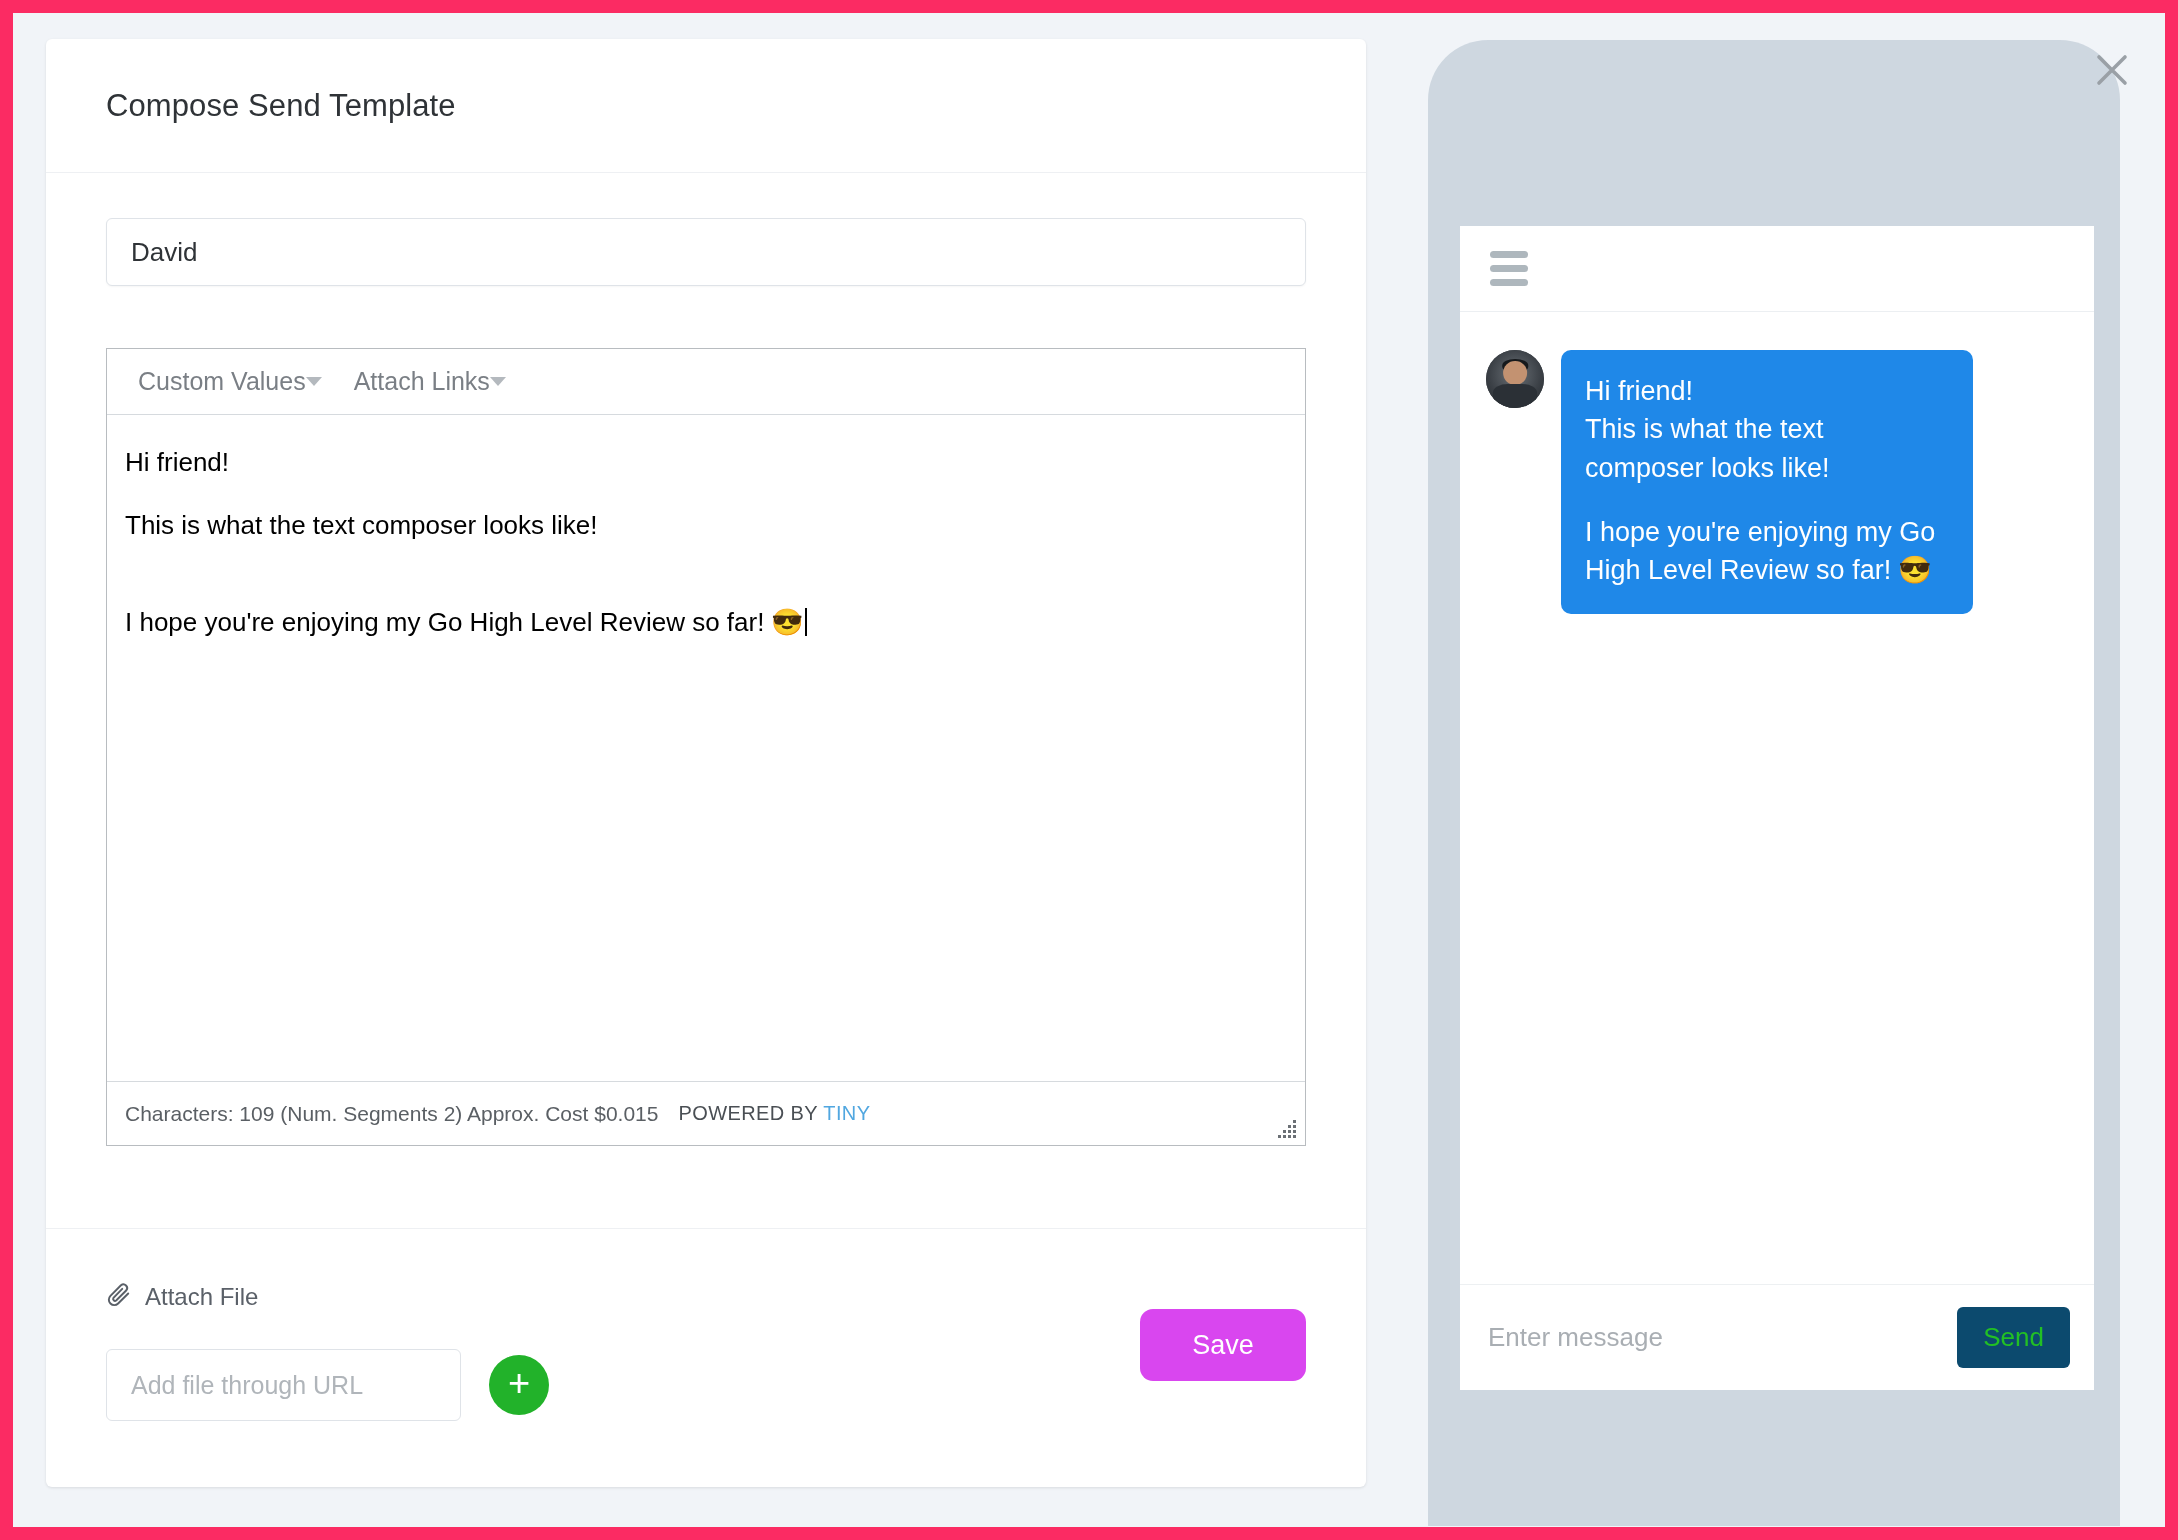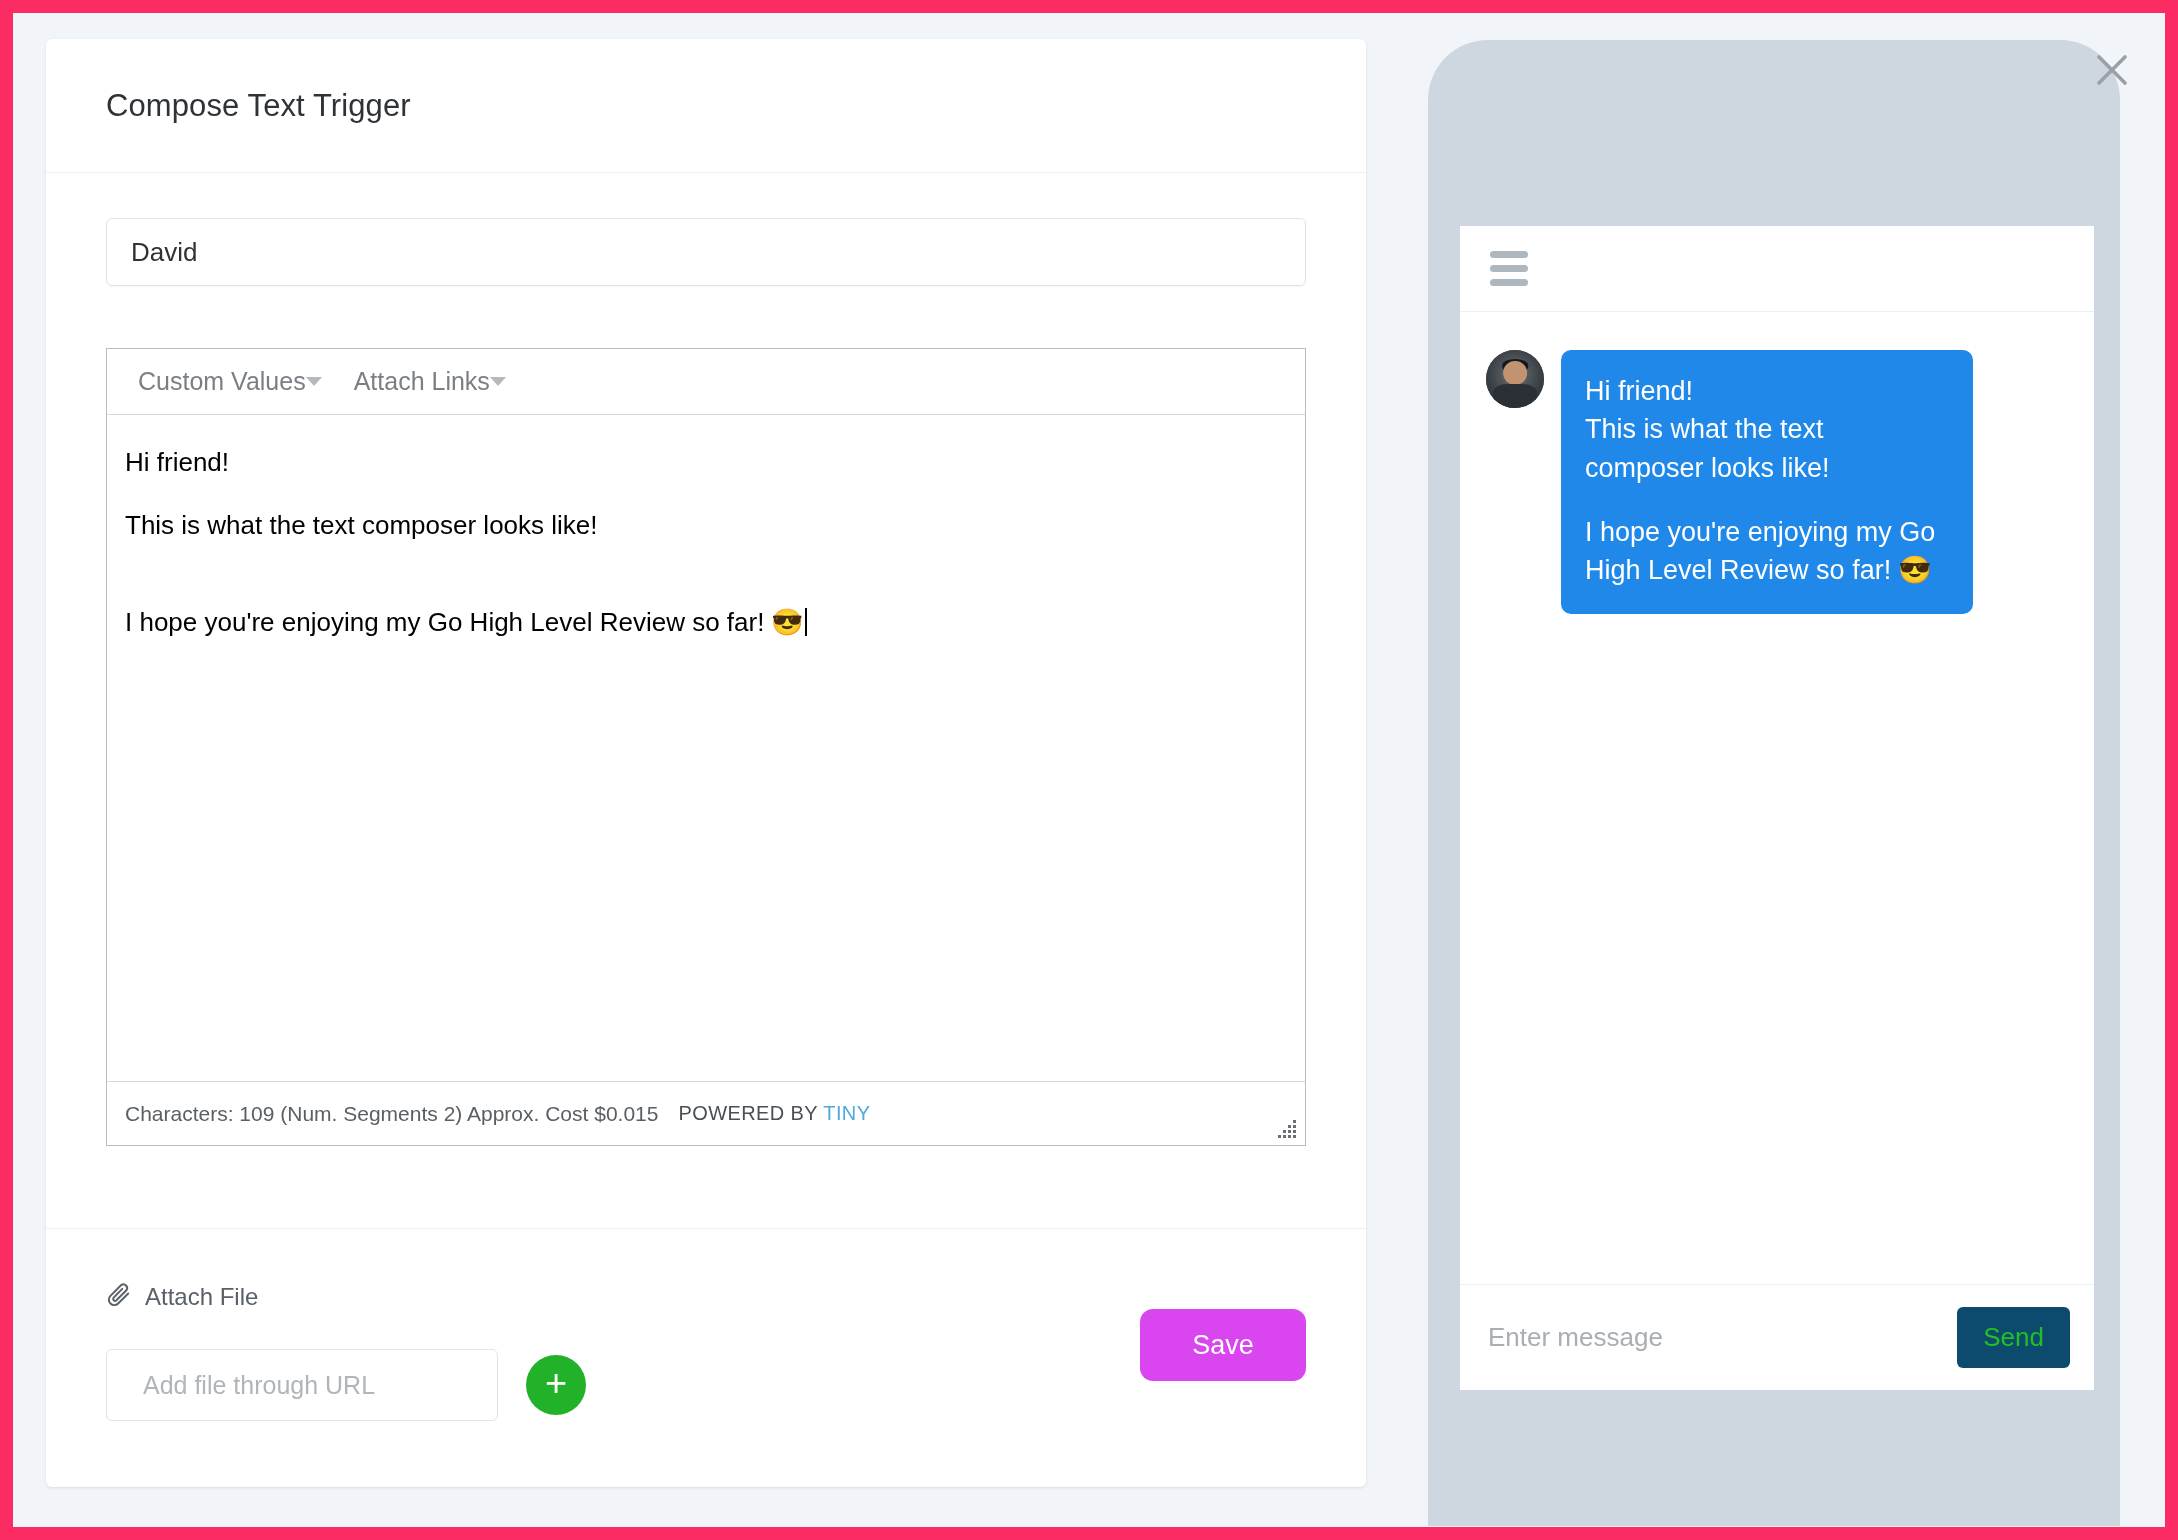--- a/index.html
+++ b/index.html
@@ -191,25 +191,25 @@
     cursor: pointer;
     width: fit-content;
   }
   .url-row {
     margin-top: 36px;
     display: flex;
     align-items: center;
     gap: 28px;
   }
   .url-input {
-    width: 392px;
+    width: 355px;
     height: 72px;
     border: 1px solid #dfe3e8;
     border-radius: 6px;
-    padding: 0 36px;
+    padding: 0 24px;
     font-size: 25px;
     color: #4d7c0f;
     font-family: "Liberation Sans", sans-serif;
     outline: none;
     background: #fff;
   }
   .url-input::placeholder { color: #b0b5ba; }
   .plus-btn {
     width: 60px;
     height: 60px;
@@ -379,21 +379,21 @@
     <span>
       <svg width="38" height="38" viewBox="0 0 38 38">
         <path d="M6 6 L32 32 M32 6 L6 32" stroke="#9aa0a6" stroke-width="3.6" stroke-linecap="round" fill="none"></path>
       </svg>
     </span>
   </div>
 
   <div class="composer-card">
 
     <div class="card-header">
-      <div class="card-title">Compose Text Trigger</div>
+      <div class="card-title">Compose Send Template</div>
     </div>
 
     <div class="card-body">
 
       <input class="name-input" type="text" value="David" style="">
 
       <div class="editor">
 
         <div class="editor-toolbar">
           <div class="tb-item">

